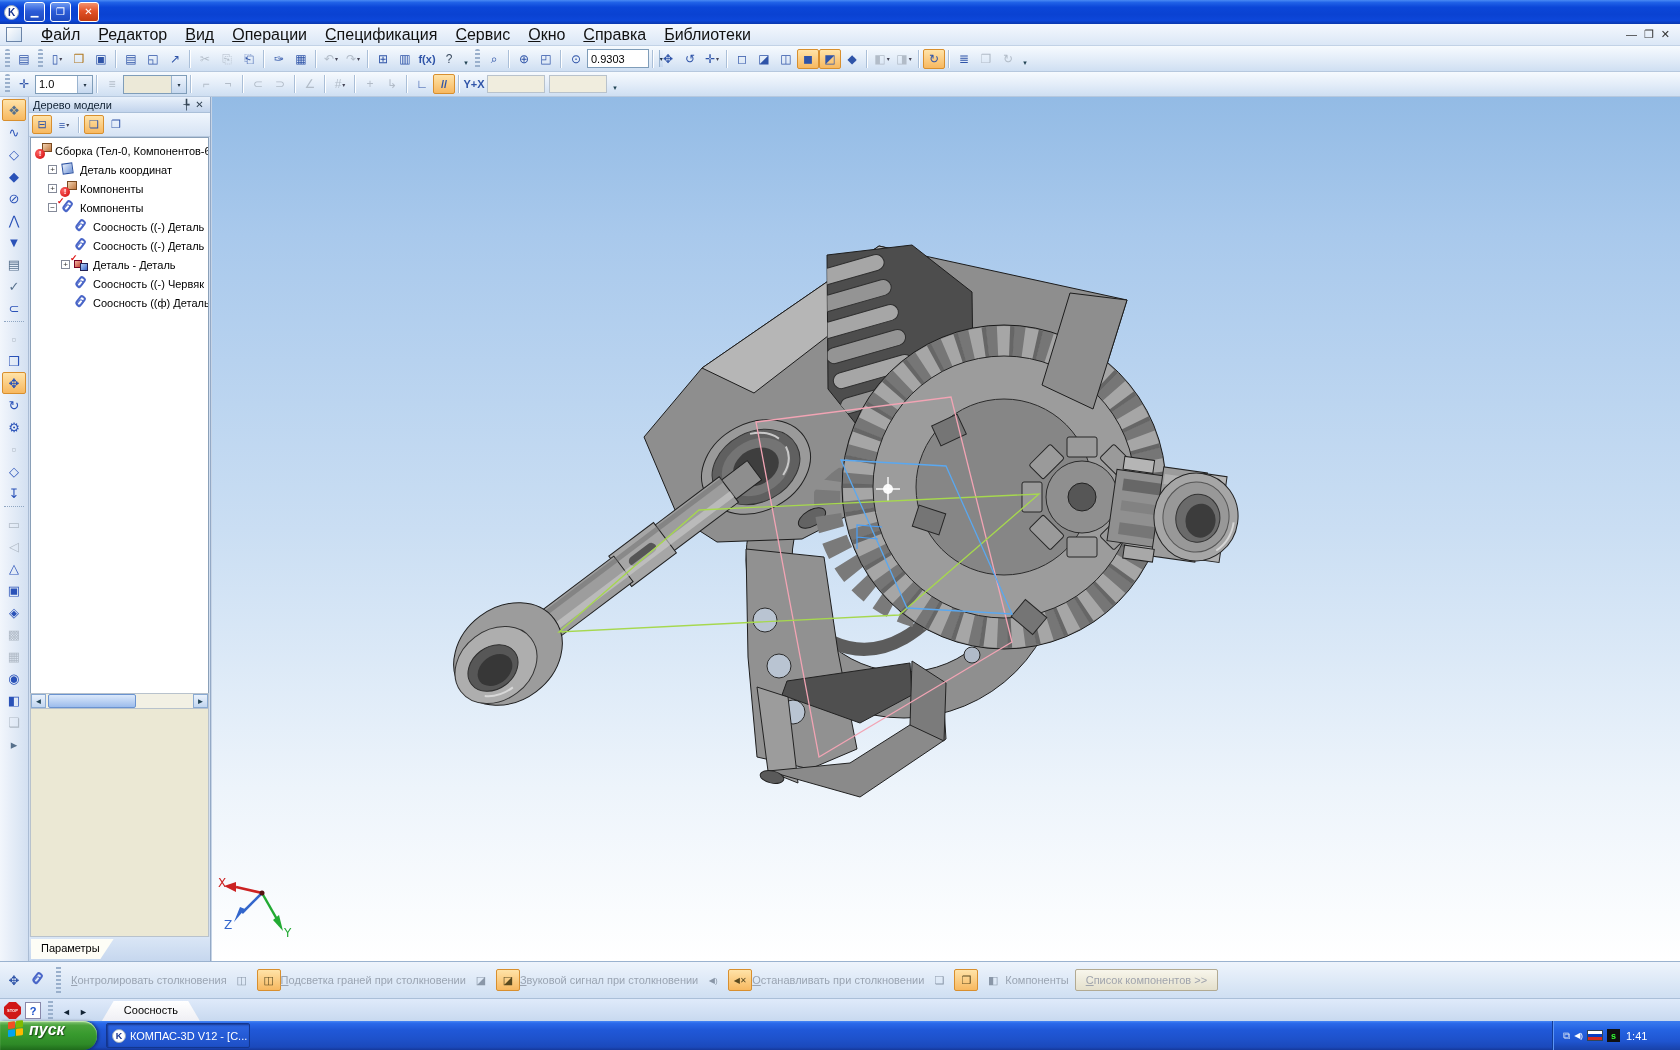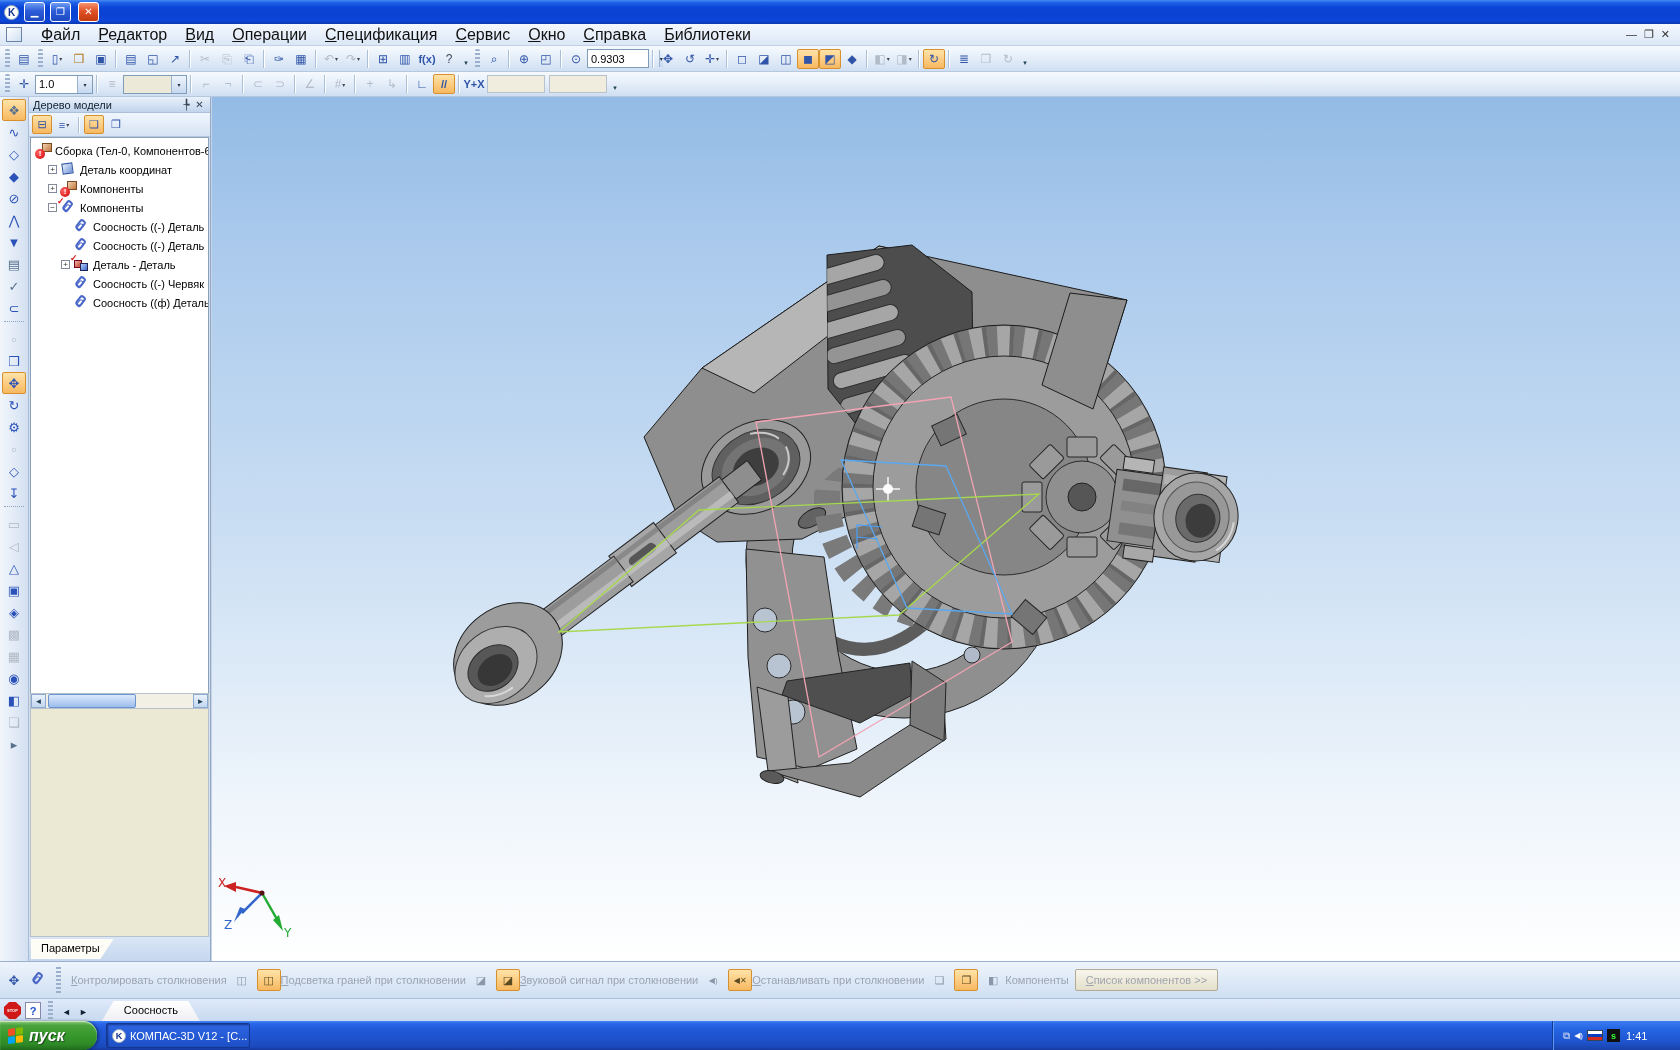--- a/index.html
+++ b/index.html
@@ -133,21 +133,21 @@
   .ptab{height:20px;margin-left:8px;padding:3px 22px 0 22px;background:linear-gradient(180deg,#ffffff,#efeff4);
     clip-path:polygon(12% 0,88% 0,100% 100%,0 100%);font-size:11px;color:#000;filter:drop-shadow(0 1px 0 #8898ac)}
 
   
   .statusbar{height:21px;background:#ece9d8;border-top:1px solid #b8b4a0;display:flex;align-items:center;padding:0 8px;
     font-size:11px;color:#000}
 
   
   .taskbar{height:29px;display:flex;align-items:stretch;
     background:linear-gradient(180deg,#4687f5 0%,#2a69ea 8%,#2058d8 30%,#1e52cc 60%,#1b49bb 90%,#15389b 100%)}
-  .startbtn{width:97px;display:flex;align-items:center;gap:5px;padding-left:8px;color:#fff;font-weight:bold;font-style:italic;
+  .startbtn{width:97px;display:flex;gap:5px;padding-left:8px;color:#fff;font-weight:bold;font-style:italic;
     font-size:16px;border-radius:0 14px 14px 0;
     background:linear-gradient(180deg,#8cc97e 0%,#4aa33c 15%,#389a2e 45%,#2e8a27 80%,#1f6b1b 100%);
     box-shadow:inset 0 1px 1px #c8eab8, 2px 0 3px rgba(0,0,20,.4);text-shadow:1px 1px 1px #1c4a18}
   .startflag{width:16px;height:15px;display:grid;grid-template-columns:7px 7px;grid-template-rows:7px 7px;gap:1px;transform:skewY(-8deg)}
   .startflag i{border-radius:1px}
   .taskbtn{width:144px;margin:2px 0 2px 9px;display:flex;align-items:center;gap:4px;padding:0 5px;border-radius:2px;
     background:linear-gradient(180deg,#2d66e4,#1d4fc6);border:1px solid #13368e;box-shadow:inset 1px 1px 2px rgba(0,0,40,.45);
     color:#fff;font-size:11px;white-space:nowrap;overflow:hidden}
   .taskbtn .app-icon{flex:none;width:14px;height:14px;font-size:9px}
   .tray{margin-left:auto;width:128px;display:flex;align-items:center;gap:4px;padding:0 8px 0 10px;

